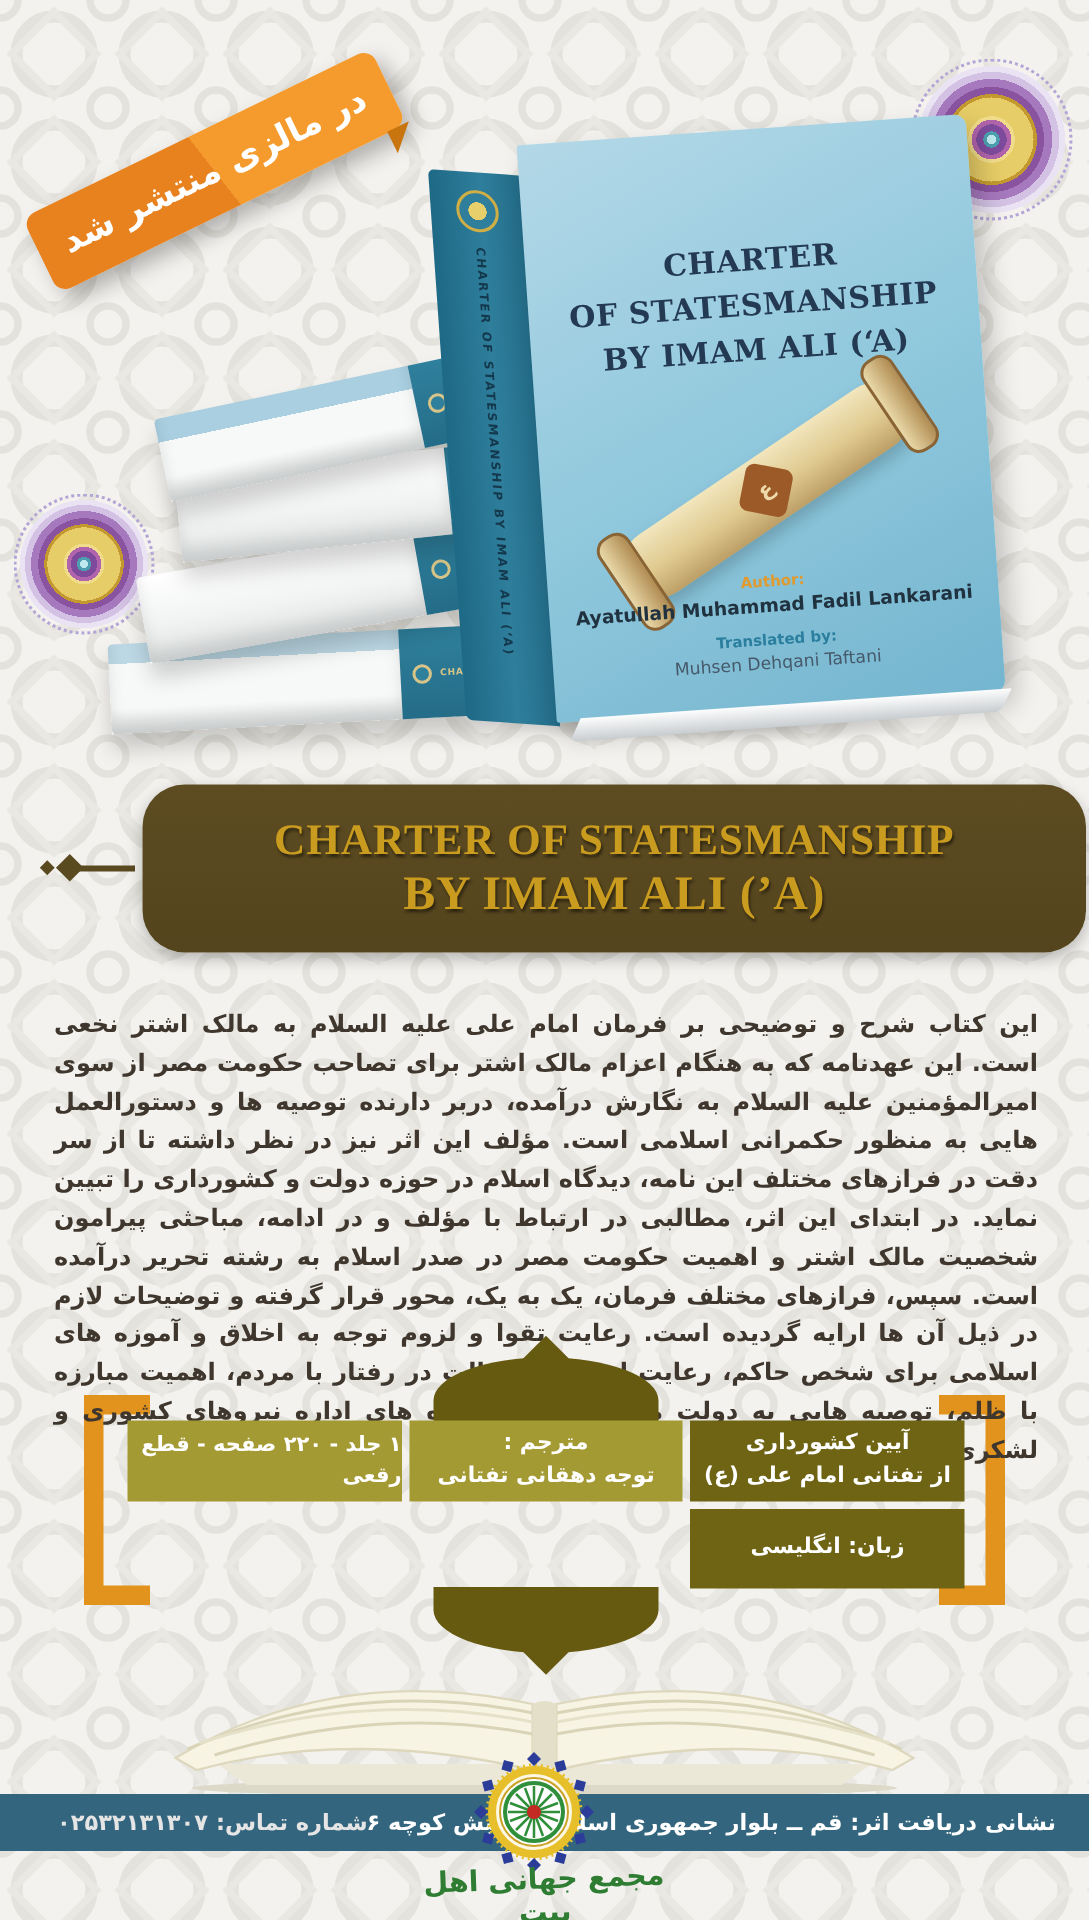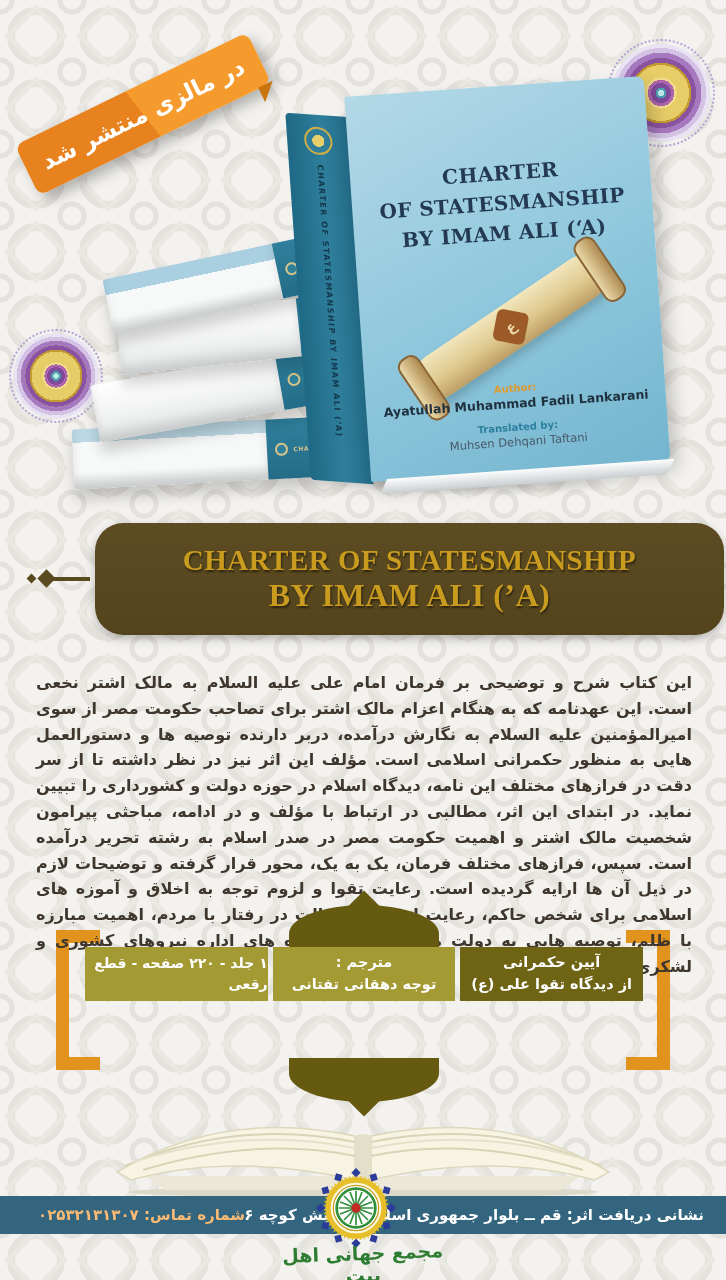--- a/index.html
+++ b/index.html
@@ -129,21 +129,21 @@
   .cell .small{font-size:14px;}
 
   
   .openbook{position:absolute;left:103px;top:1080px;z-index:1;}
 
   
   .footer{position:absolute;left:0;top:1196px;width:726px;height:38px;background:#33667e;z-index:2;}
   .footer .addr{position:absolute;right:22px;top:50%;transform:translateY(-50%);
         color:#ffffff;font-weight:bold;font-size:15px;direction:rtl;}
   .footer .phone{position:absolute;left:38px;top:50%;transform:translateY(-50%);
-        color:#fdba74;font-weight:bold;font-size:15px;direction:rtl;}
+        color:#e5e5e5;font-weight:bold;font-size:15px;direction:rtl;}
   .logo{position:absolute;left:316px;top:1168px;z-index:3;}
   .logo-caption{position:absolute;left:263px;top:1242px;width:200px;text-align:center;z-index:3;
         color:#2f7d33;font-size:19px;font-weight:bold;direction:rtl;transform:rotate(-2deg);}
 </style>
 </head>
 <body>
 
 <div class="poster">
 
   <svg class="bgpat" width="726" height="1280">
@@ -235,29 +235,32 @@
 
   <p class="desc">این کتاب شرح و توضیحی بر فرمان امام علی علیه السلام به مالک اشتر نخعی است. این عهدنامه که به هنگام اعزام مالک اشتر برای تصاحب حکومت مصر از سوی امیرالمؤمنین علیه السلام به نگارش درآمده، دربر دارنده توصیه ها و دستورالعمل هایی به منظور حکمرانی اسلامی است. مؤلف این اثر نیز در نظر داشته تا از سر دقت در فرازهای مختلف این نامه، دیدگاه اسلام در حوزه دولت و کشورداری را تبیین نماید. در ابتدای این اثر، مطالبی در ارتباط با مؤلف و در ادامه، مباحثی پیرامون شخصیت مالک اشتر و اهمیت حکومت مصر در صدر اسلام به رشته تحریر درآمده است. سپس، فرازهای مختلف فرمان، یک به یک، محور قرار گرفته و توضیحات لازم در ذیل آن ها ارایه گردیده است. رعایت تقوا و لزوم توجه به اخلاق و آموزه های اسلامی برای شخص حاکم، رعایت انصاف و عدالت در رفتار با مردم، اهمیت مبارزه با ظلم، توصیه هایی به دولت مردان و بیان شیوه های اداره نیروهای کشوری و لشکری از قسمت های مختلف این نوشتار است.</p>
 
   <div class="bracket bracket-l"></div>
   <div class="bracket bracket-r"></div>
   <div class="med med-top"></div>
   <div class="med med-bot"></div>
 
   <div class="specs">
     <div class="cell dark">
-      <span>آیین حکمرانی</span>
-      <span>از دیدگاه تقوا علی (ع)</span>
+      <span>آیین کشورداری</span>
+      <span>از تفتانی امام علی (ع)</span>
     </div>
     <div class="cell">
       <span>مترجم :</span>
       <span>توجه دهقانی تفتانی</span>
     </div>
     <div class="cell">
       <span class="small">۱ جلد - ۲۲۰ صفحه - قطع رقعی</span>
+    </div>
+    <div class="cell dark">
+      <span>زبان: انگلیسی</span>
     </div>
   </div>
 
   <svg class="openbook" width="520" height="120" viewBox="0 0 520 120">
     <ellipse cx="260" cy="112" rx="235" ry="6" fill="#dcd9c9"></ellipse>
     <path d="M42 96 L478 96 L458 110 L62 110 Z" fill="#ebe8d7"></path>
     <path d="M14 92 Q120 28 252 56 L252 100 Q130 72 28 100 Z" fill="#f7f4e4" stroke="#ddd8bd" stroke-width="1.5"></path>
     <path d="M22 86 Q132 38 252 62" fill="none" stroke="#d9d4b8" stroke-width="2"></path>
     <path d="M30 82 Q142 46 252 68" fill="none" stroke="#e5e1c9" stroke-width="2"></path>
     <path d="M40 90 Q152 56 252 76" fill="none" stroke="#d9d4b8" stroke-width="2"></path>

